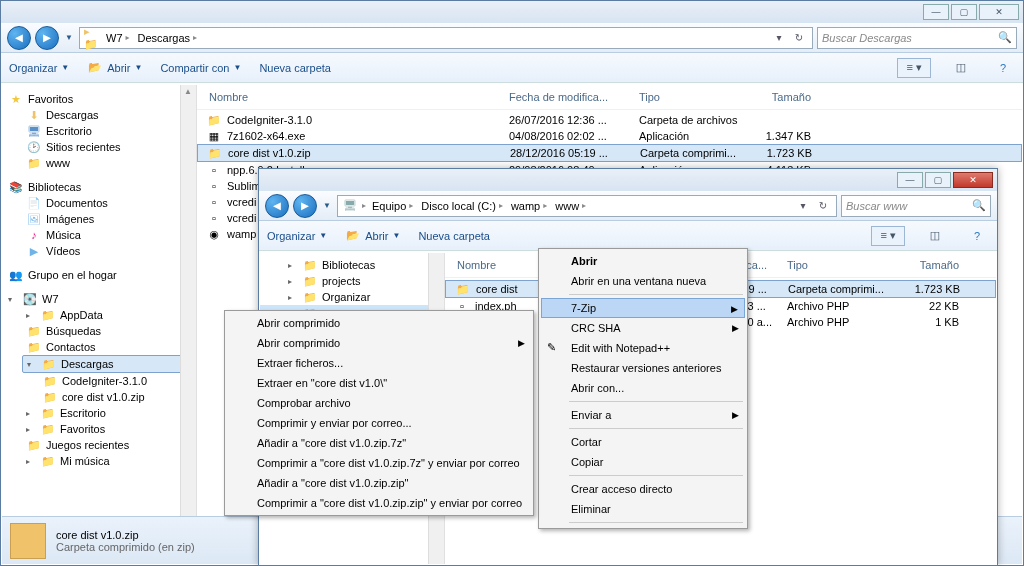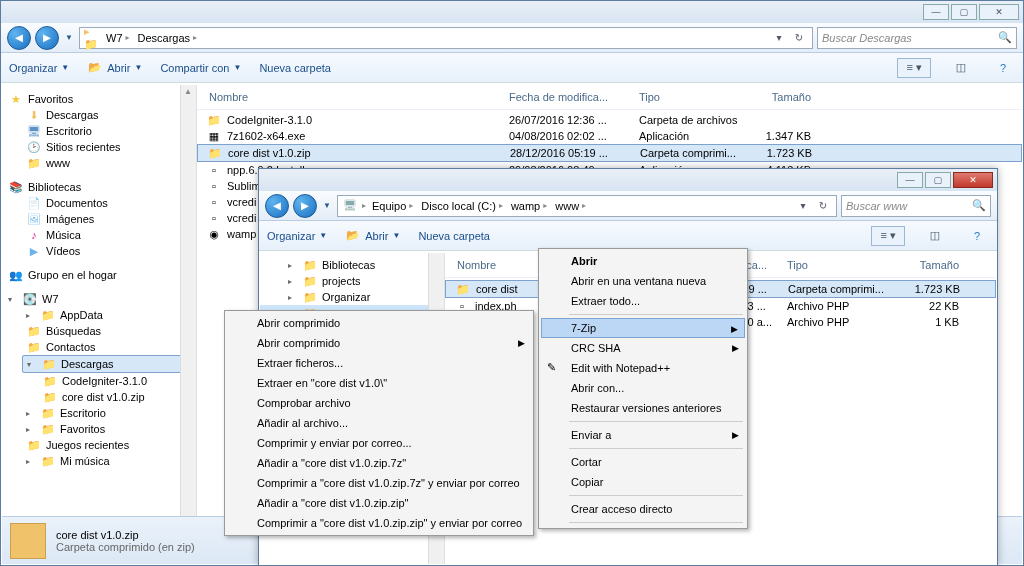--- a/index.html
+++ b/index.html
@@ -448,41 +448,40 @@
     <div class="c-size" style="flex:0 0 60px;text-align:right">1 KB</div>
           </div>
         </div>
     </div>
   </div>
 </div>
 
 <div class="ctx ctx2" id="ctx2">
     <div class="mi"><b>Abrir</b></div>
     <div class="mi">Abrir en una ventana nueva</div>
-    <div class="mi">Extraer todo...</div>
     <div class="sep"></div>
     <div class="mi hov">7-Zip<span class="arr">▶</span></div>
     <div class="mi">CRC SHA<span class="arr">▶</span></div>
     <div class="mi"><span class="mico">✎</span>Edit with Notepad++</div>
+    <div class="mi">Restaurar versiones anteriores</div>
     <div class="mi">Abrir con...</div>
-    <div class="mi">Restaurar versiones anteriores</div>
     <div class="sep"></div>
     <div class="mi">Enviar a<span class="arr">▶</span></div>
     <div class="sep"></div>
     <div class="mi">Cortar</div>
     <div class="mi">Copiar</div>
     <div class="sep"></div>
     <div class="mi">Crear acceso directo</div>
+    <div class="mi">Eliminar</div>
     <div class="sep"></div>
   </div>
 <div class="ctx ctx1" id="ctx1">
     <div class="mi">Abrir comprimido</div>
     <div class="mi">Abrir comprimido<span class="arr">▶</span></div>
     <div class="mi">Extraer ficheros...</div>
     <div class="mi">Extraer en "core dist v1.0\"</div>
     <div class="mi">Comprobar archivo</div>
-    <div class="mi">Añadir al archivo...</div>
     <div class="mi">Comprimir y enviar por correo...</div>
     <div class="mi">Añadir a "core dist v1.0.zip.7z"</div>
     <div class="mi">Comprimir a "core dist v1.0.zip.7z" y enviar por correo</div>
     <div class="mi">Añadir a "core dist v1.0.zip.zip"</div>
     <div class="mi">Comprimir a "core dist v1.0.zip.zip" y enviar por correo</div>
   </div>
 
 </body></html>

